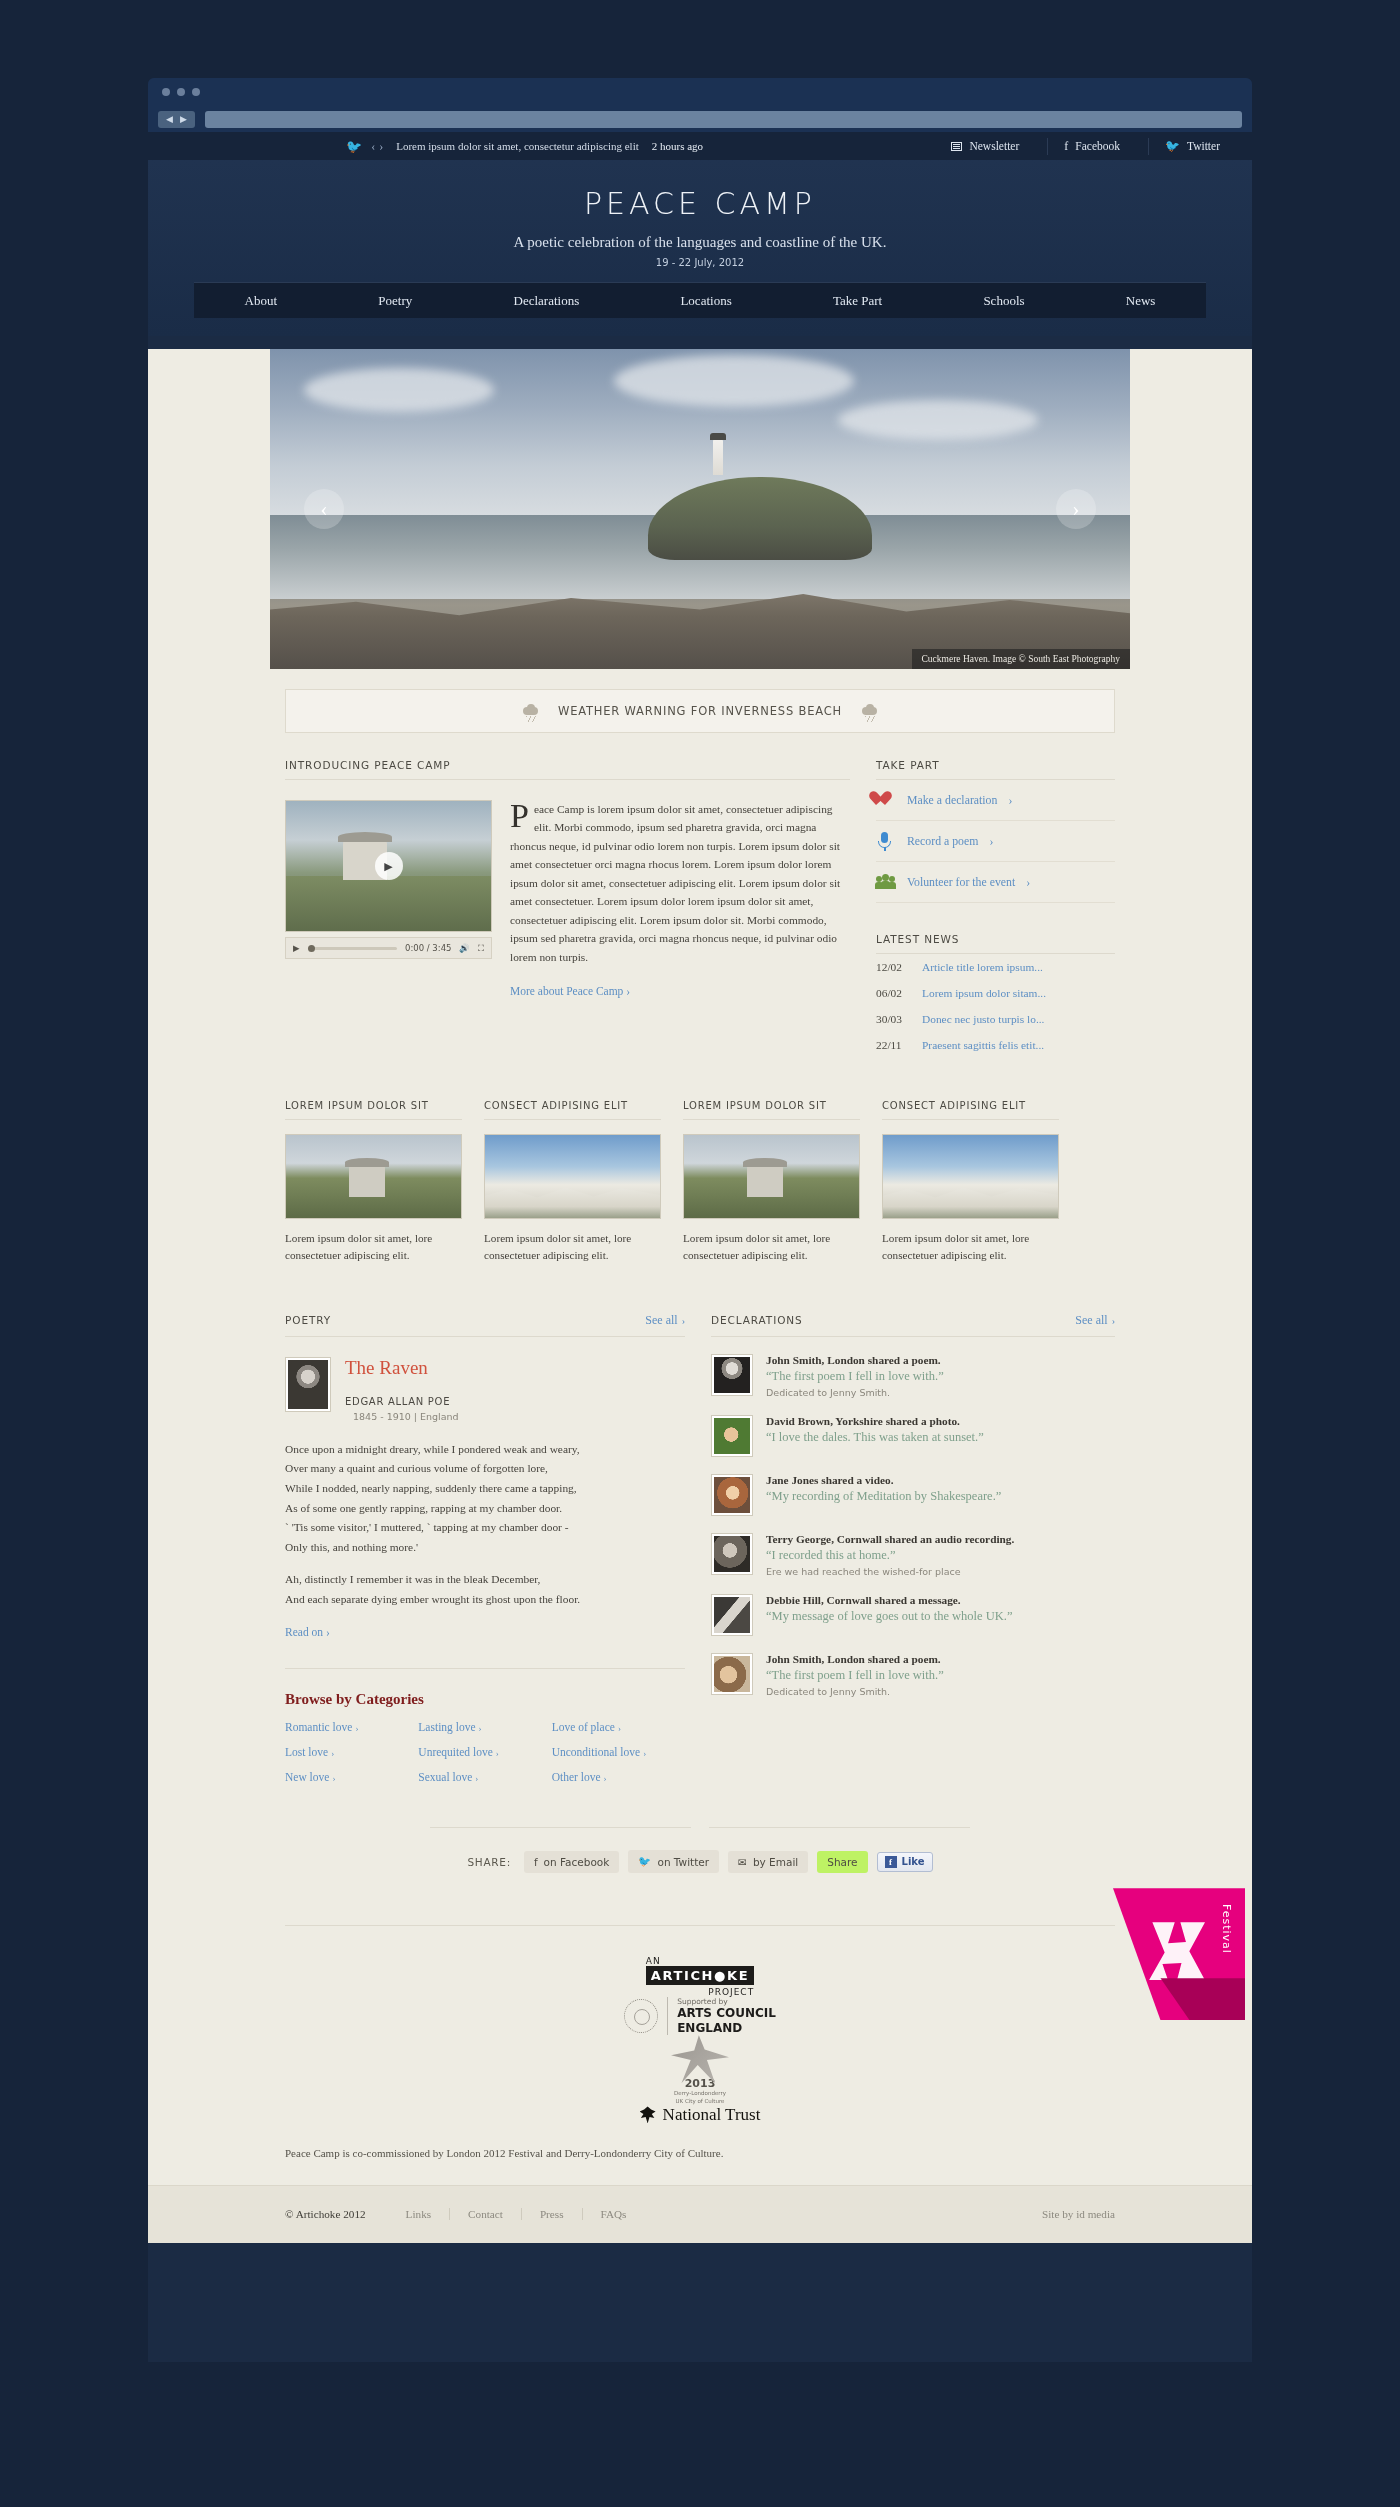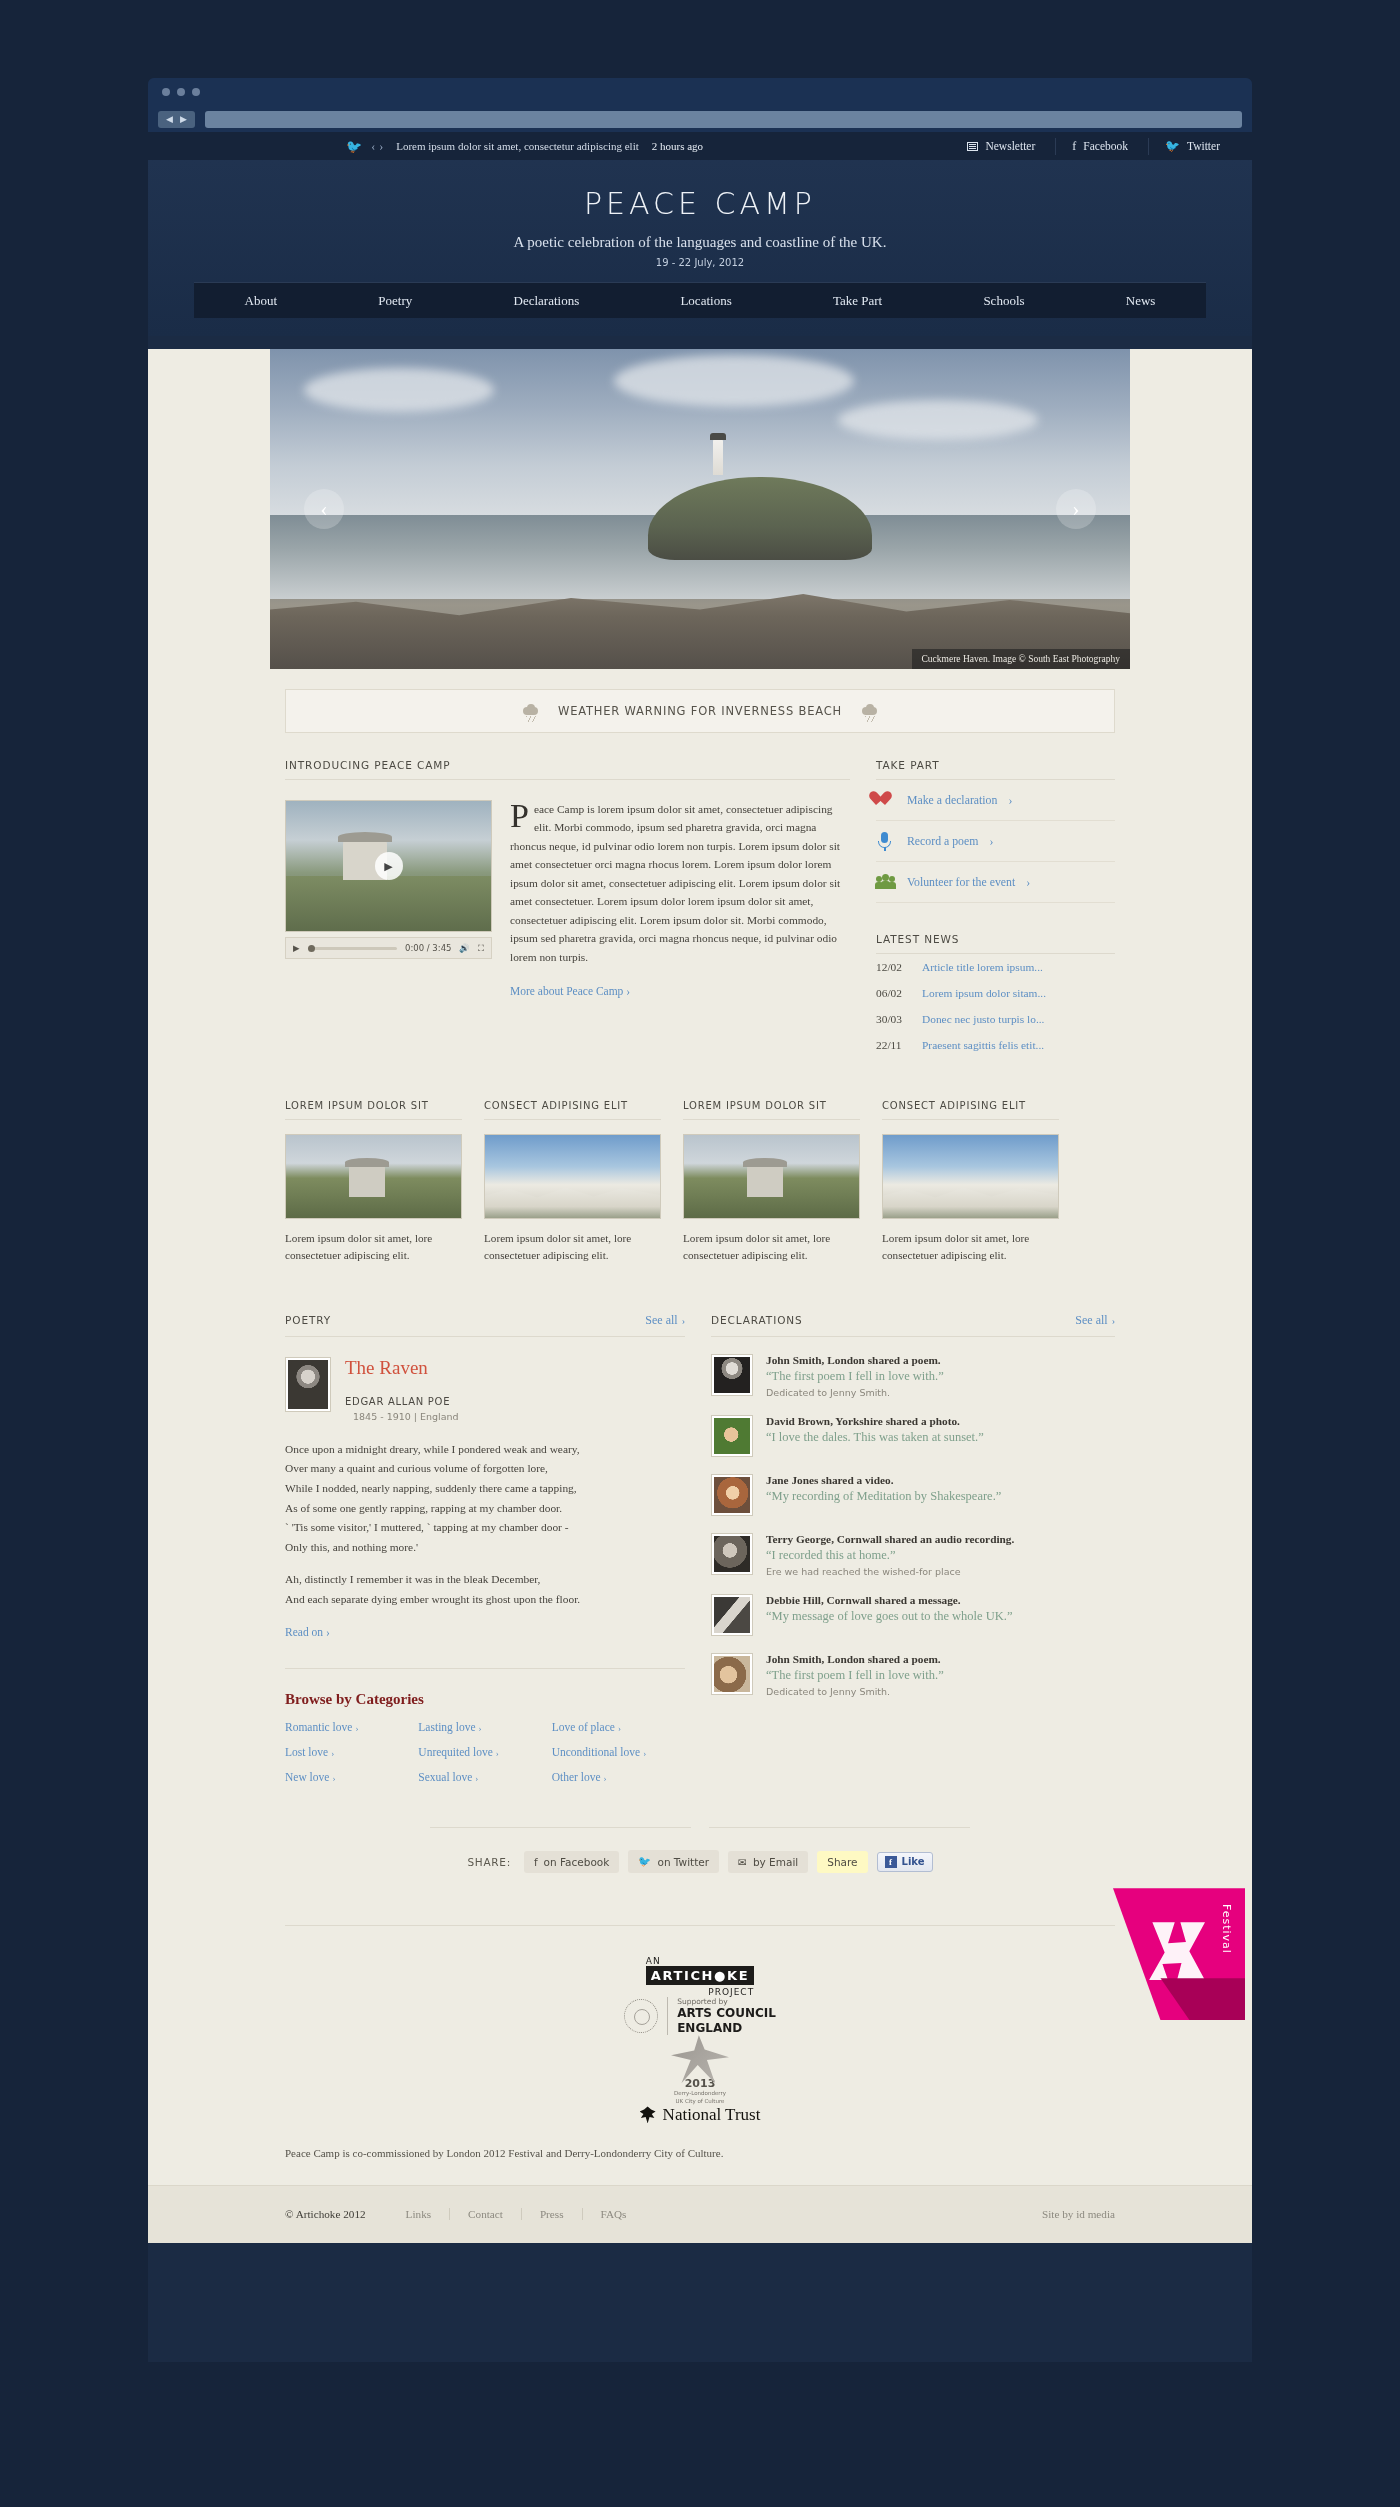--- a/index.html
+++ b/index.html
@@ -36,21 +36,21 @@
     display: flex; align-items: center;
     font-family: "Liberation Serif", serif;
     font-size: 11px; color: #c6d2e2;
     position: relative;
   }
   .tweet { display: flex; align-items: center; gap: 9px; margin-left: 198px; }
   .tw-icon { color: #e8eef6; font-size: 13px; line-height: 1; }
   .arrows { color: #93a6bf; letter-spacing: 4px; font-size: 12px; }
   .tweet-text { color: #d4dde9; }
   .tweet-time { color: #e9eff6; margin-left: 4px; }
-  .social-links { position: absolute; right: 16px; display: flex; align-items: center; gap: 4px; }
+  .social-links { position: absolute; right: 16px; display: flex; align-items: center; gap: 12px; }
   .slink {
     display: flex; align-items: center; gap: 7px;
     padding: 0 16px; color: #dde5ef; font-size: 11.5px;
     border-left: 1px solid #2b3b55; height: 17px;
   }
   .slink:first-child { border-left: none; }
   .slink .gl { font-size: 12px; }
   .newsletter-gl {
     width: 11px; height: 9px; border: 1px solid #dde5ef; display: inline-block;
     position: relative;
@@ -286,21 +286,21 @@
   .share-sep::after{content:"";position:absolute;left:50%;top:-4px;margin-left:-9px;width:18px;height:8px;background:#eeece3;}
   .share {
     display:flex; align-items:center; justify-content:center; gap:9px;
     margin: 22px auto 0; font-family:"DejaVu Sans",sans-serif; font-size:10.5px; color:#5c594f;
   }
   .share-label { letter-spacing:.7px; margin-right: 4px; }
   .sbtn {
     background:#e4e0d6; border-radius:3px; padding: 5px 10px;
     display:flex; align-items:center; gap:6px; color:#4f4c44;
   }
-  .sbtn.plain { background:#fef9c3;align-items:flex-end; }
+  .sbtn.plain { background:#bef264;align-items:flex-end; }
   .like-btn {
     background: linear-gradient(180deg,#f4f6fb 0%,#e3e7f0 100%);
     border:1px solid #b2bdd2; border-radius:3px; padding: 3px 7px;
     display:flex; align-items:center; gap:5px; color:#33528f; font-size:10px; font-weight:bold;
   }
   .fb-sq { width:12px;height:12px;background:#3b5998;color:#fff;font-size:9px;
     font-family:"Liberation Serif",serif;text-align:center;line-height:12px;font-weight:bold;}
 
   
   .logos-wrap { width: 830px; margin: 52px auto 0; border-top:1px solid #ddd9cd; padding-top: 30px;

